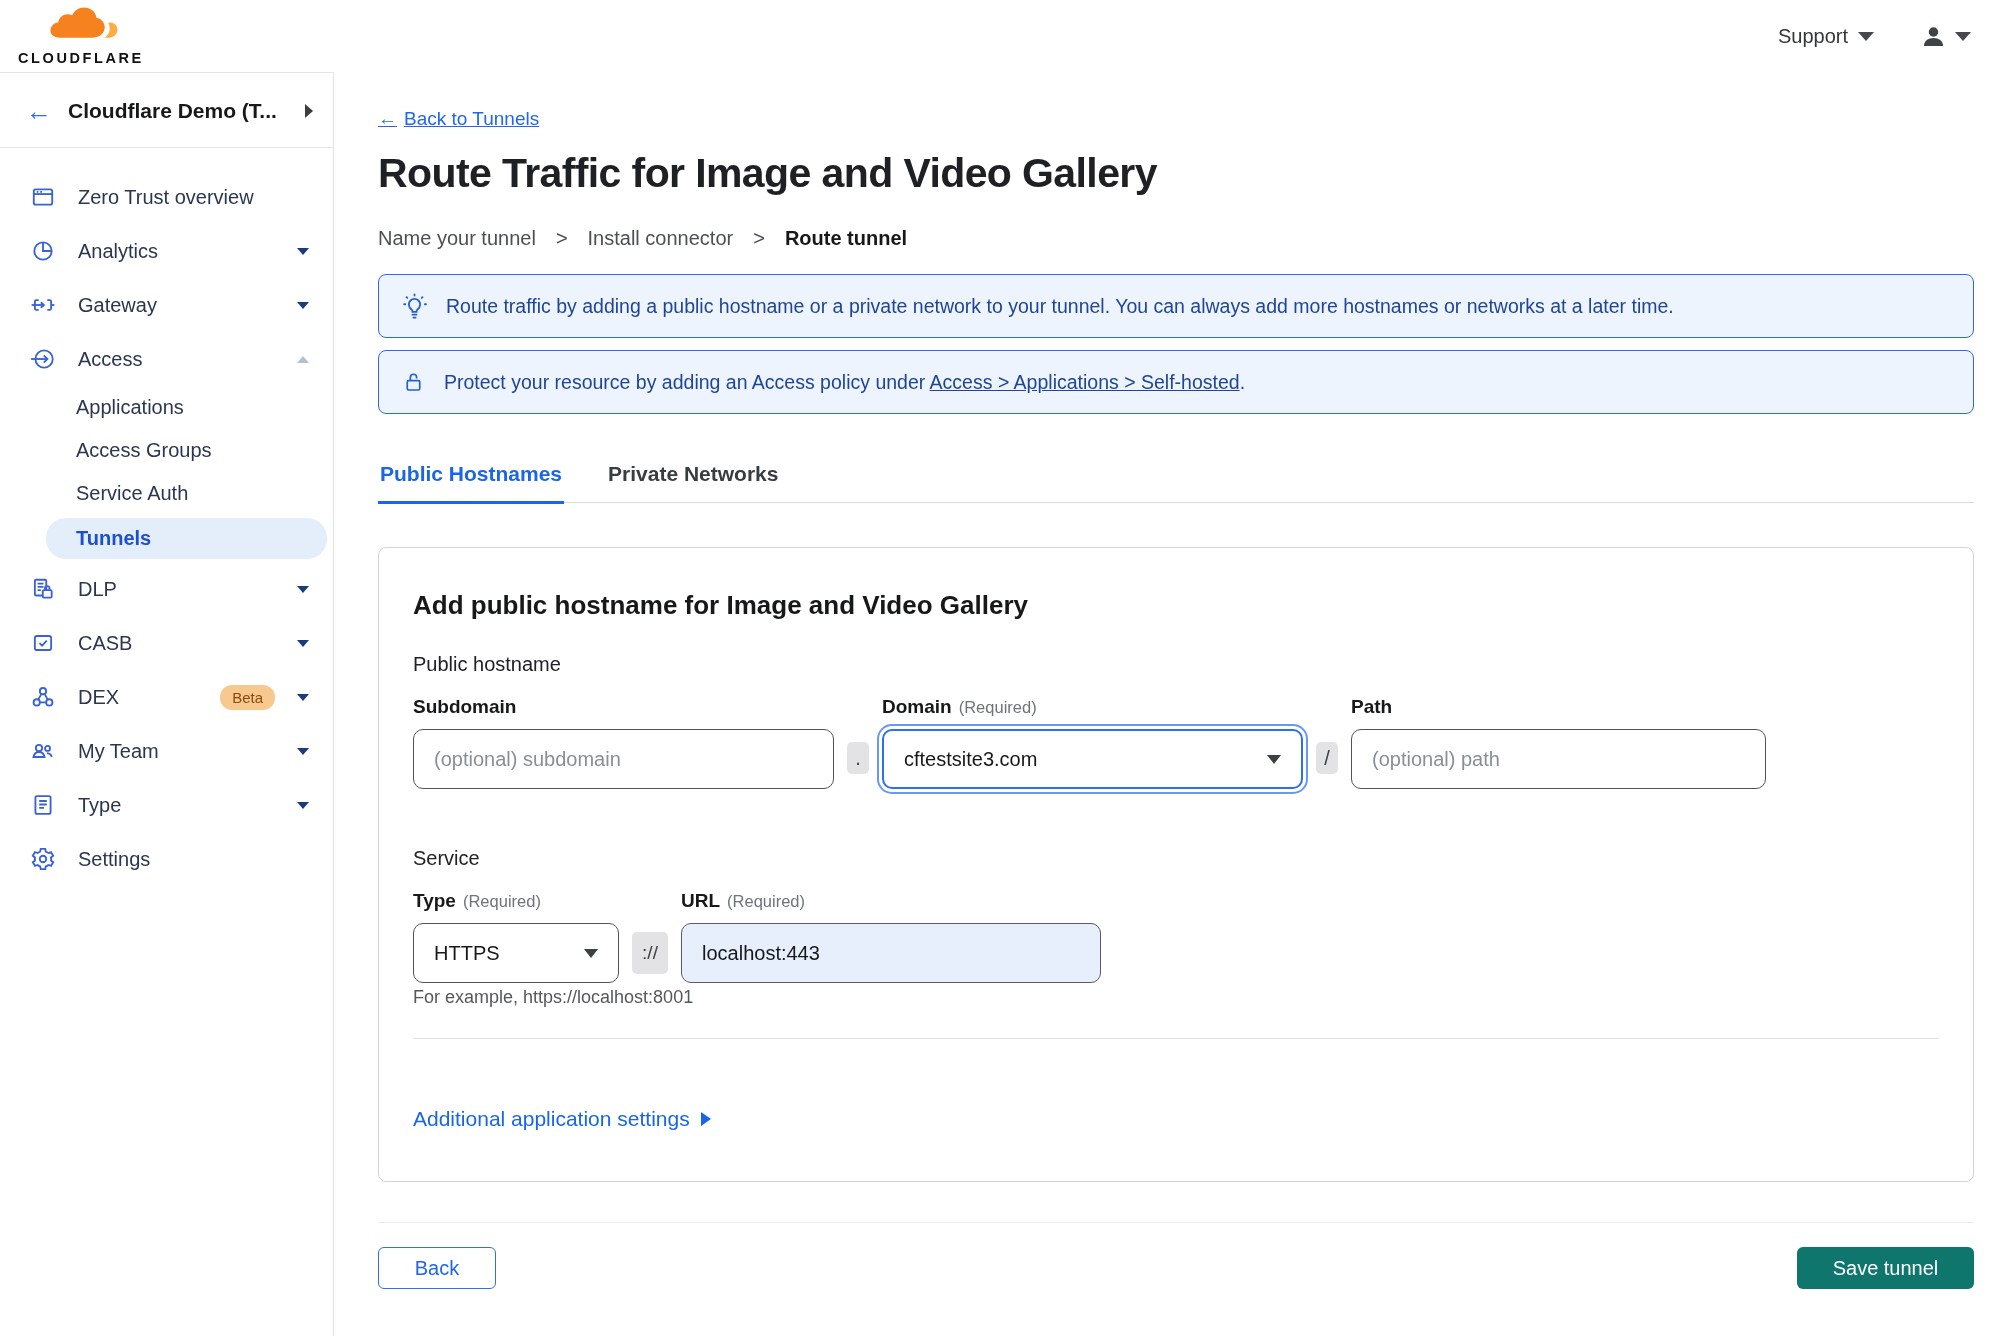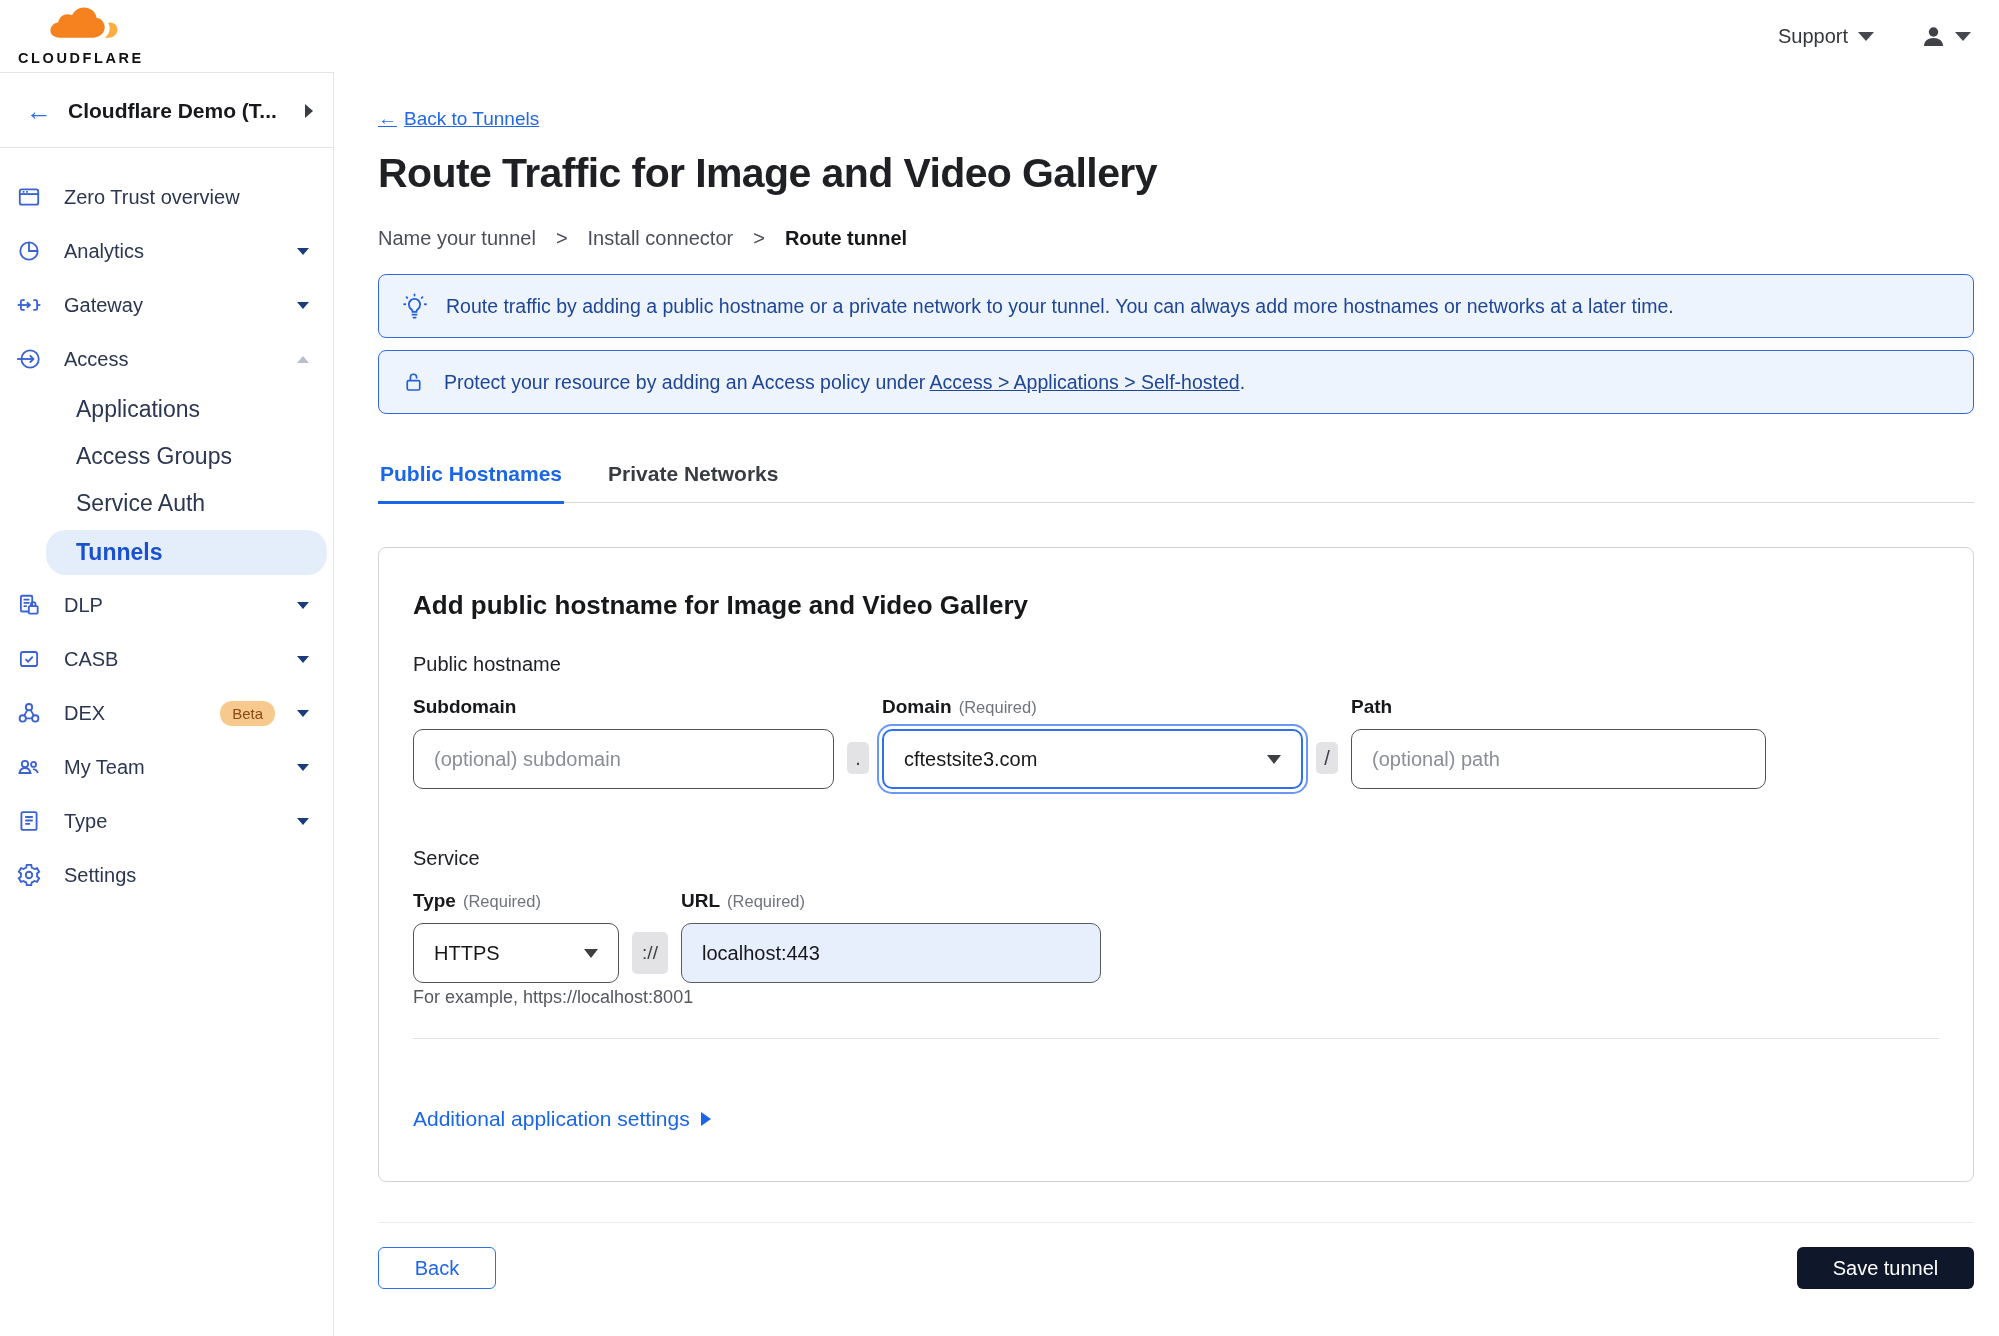--- a/index.html
+++ b/index.html
@@ -20,26 +20,26 @@
   
   .shell { display:flex; height:1264px; }
   .sidebar { width:334px; min-width:334px; border-right:1px solid #e4e4e7; border-top:1px solid #e4e4e7; background:#fff; }
   .sidebar-header { display:flex; align-items:center; gap:16px; padding:26px 20px 24px 26px;
     border-bottom:1px solid #e4e4e7; }
   .back-arrow { color:#2e6ff2; font-size:26px; line-height:20px; cursor:pointer; }
   .account-name { flex:1; font-size:21px; font-weight:700; color:#17181b; white-space:nowrap; overflow:hidden; }
   .caret-right { width:0; height:0; border-top:7px solid transparent; border-bottom:7px solid transparent;
     border-left:8px solid #3a3d42; cursor:pointer; }
   .nav { padding-top:22px; }
-  .nav-item { display:flex; align-items:center; gap:22px; padding:14px 24px 14px 16px; cursor:pointer; }
+  .nav-item { display:flex; align-items:center; gap:22px; padding:14px 24px 14px 30px; cursor:pointer; }
   .nav-item .label { flex:1; font-size:20px; color:#2b3650; }
   .nav-caret { width:0; height:0; border-left:6px solid transparent; border-right:6px solid transparent;
     border-top:7px solid #1b3c7a; }
   .nav-caret.up { border-top:none; border-bottom:7px solid #b9bfc9; }
-  .sub-item { padding:10px 24px 10px 76px; font-size:23px; color:#2b3650; cursor:pointer; }
+  .sub-item { padding:10px 24px 10px 76px; font-size:20px; color:#2b3650; cursor:pointer; }
   .sub-item.active { margin:3px 6px 3px 46px; padding:9px 0 9px 30px; background:#e4eefb;
     border-radius:20px; color:#1a4fd0; font-weight:700; }
   .badge-beta { background:#f7c98f; color:#8a4a12; font-size:15px; padding:4px 12px; border-radius:12px; margin-left:-6px; }
 
   
   .main { flex:1; padding:36px 25px 0 44px; }
   .back-link { display:inline-flex; gap:7px; align-items:center; color:#2267e9; font-size:19px;
     text-decoration:underline; cursor:pointer; }
   h1.page-title { margin-top:20px; font-size:41px; font-weight:700; color:#1f2023; letter-spacing:-0.6px; }
   .stepper { display:flex; align-items:center; gap:20px; margin-top:30px; font-size:20px; color:#4c4f57; }
@@ -77,21 +77,21 @@
   .card-divider { margin-top:30px; border:none; border-top:1px solid #e4e4e7; }
   .additional { margin-top:68px; display:inline-flex; align-items:center; gap:11px;
     color:#1a66e8; font-size:21px; font-weight:500; cursor:pointer; }
   .additional .tri { width:0; height:0; border-top:7px solid transparent; border-bottom:7px solid transparent;
     border-left:10px solid #1a66e8; }
 
   .footer-divider { margin-top:40px; border:none; border-top:1px solid #ececee; }
   .footer-row { display:flex; justify-content:space-between; margin-top:24px;align-items:center; }
   .btn { font-family:"Liberation Sans",sans-serif; font-size:20px; border-radius:6px; cursor:pointer; }
   .btn-back { width:118px; height:42px; background:#fff; border:1px solid #2e6ff2; color:#2166e8; }
-  .btn-save { width:177px; height:42px; background:#0f172a; border:none; color:#fff; }
+  .btn-save { width:177px; height:42px; background:#0f766e; border:none; color:#fff; }
 
   .w421 { width:421px; } .w415 { width:415px; } .w206 { width:206px; } .w420 { width:420px; }
   svg.nav-ic { flex:none; }
 </style>
 </head>
 <body>
 
 <header class="topbar">
   <div class="logo">
     <svg width="78" height="33" viewBox="0 0 109 48">

